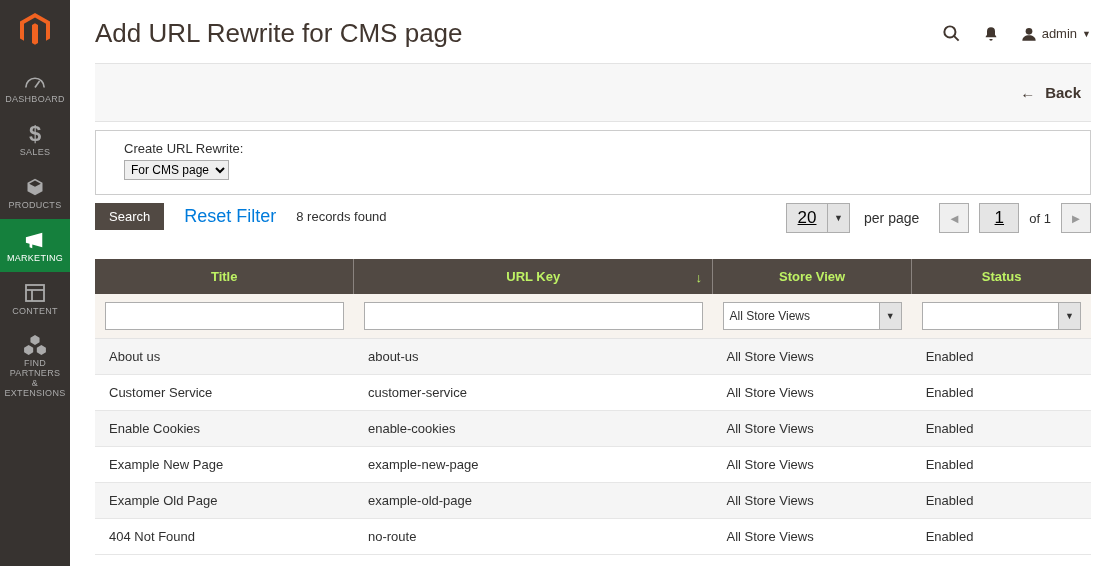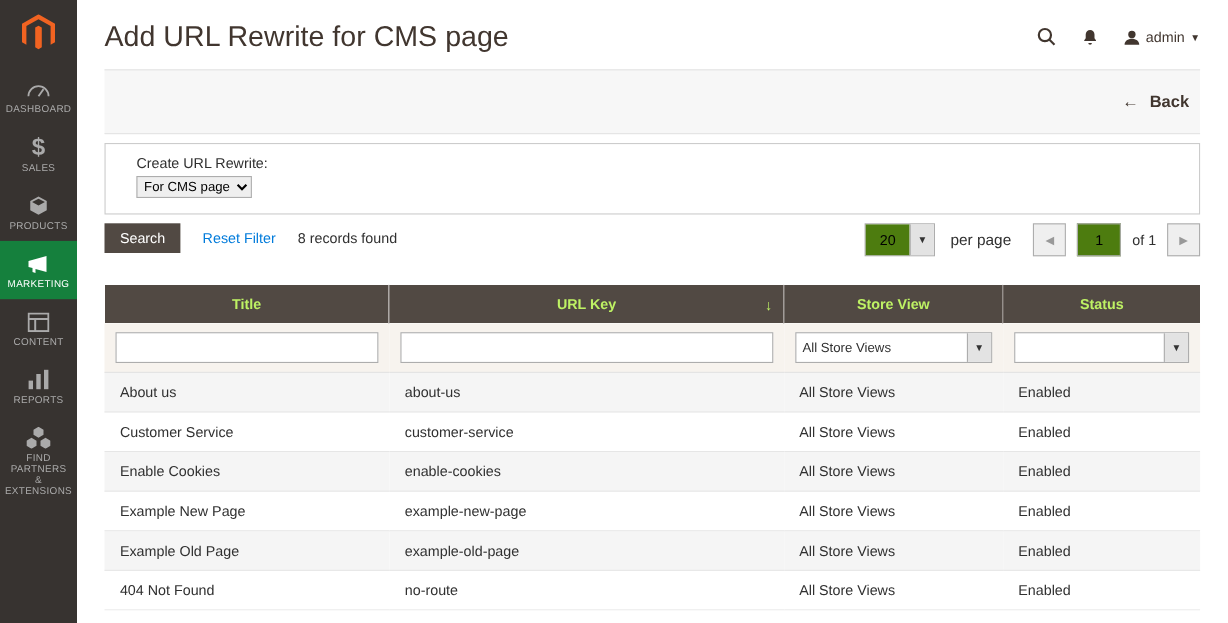--- a/index.html
+++ b/index.html
@@ -25,24 +25,24 @@
   .toolbar { background: #f7f7f7; border-top: 1px solid #e3e3e3; border-bottom: 1px solid #e3e3e3; padding: 20px 0; display: flex; justify-content: flex-end; }
   .back-btn { display: inline-flex; align-items: center; gap: 10px; font-size: 15px; color: #41362f; cursor: pointer; padding-right: 10px; font-weight: 600; }
   
   .create-box { border: 1px solid #ccc; padding: 10px 28px 14px; margin: 8px 0; }
   .create-label { font-size: 13px; margin-bottom: 4px; }
   .create-select { font-size: 12px; padding: 1px 2px; border: 1px solid #adadad; background: #efefef; }
   
   .grid-controls { display: flex; justify-content: space-between; align-items: flex-start; margin-bottom: 26px; }
   .gc-left { display: flex; align-items: center; gap: 20px; }
   .btn-dark { background: #514943; color: #fff; border: none; padding: 6px 14px; font-size: 13px; cursor: pointer; }
-  .link-reset { color: #007bdb; font-size: 13px; cursor: pointer; }
+  .link-reset { color: #007bdb; font-size: 18px; cursor: pointer; }
   .records-found { font-size: 13px; color: #303030; }
   .gc-right { display: flex; align-items: center; gap: 10px; }
-  .perpage-input, .page-input { width: 40px; height: 30px; text-align: center; border: 1px solid #adadad; font-size: 13px; background: #4d7c0f; }
+  .perpage-input, .page-input { width: 40px; height: 30px; text-align: center; border: 1px solid #adadad; font-size: 17px; background: #e5e5e5; text-decoration: underline; }
   .ppwrap { display: flex; border: 1px solid #adadad; height: 30px; }
   .ppwrap .perpage-input { border: none; height: 28px; }
   .dd-trigger { width: 22px; background: #e3e3e3; display: flex; align-items: center; justify-content: center; font-size: 9px; color: #333; cursor: pointer; border-left: 1px solid #adadad; }
   .pager-btn { width: 30px; height: 30px; border: 1px solid #adadad; background: #efefef; display: flex; align-items: center; justify-content: center; font-size: 13px; color: #999; cursor: pointer; }
   .pp-label { font-size: 14px; margin: 0 10px 0 4px; }
   
   table.grid { width: 100%; border-collapse: collapse; }
   table.grid thead th { background: #514943; color: #bef264; font-size: 13px; font-weight: 600; text-align: center; padding: 10px 14px; border-right: 1px solid #8a837f; position: relative; }
   table.grid thead th:last-child { border-right: none; }
   .sort-icon { position: absolute; right: 10px; top: 50%; transform: translateY(-50%); font-size: 13px; }
@@ -101,30 +101,20 @@
       </div>
       <div class="nav-item">
         <span class="nav-icon">
           <svg width="20" height="18" viewBox="0 0 20 18" fill="none" stroke="currentColor" stroke-width="1.8">
             <rect x="1" y="1" width="18" height="16"></rect>
             <line x1="1" y1="6" x2="19" y2="6"></line>
             <line x1="7" y1="6" x2="7" y2="17"></line>
           </svg>
         </span>
         <span class="nav-label">CONTENT</span>
-      </div>
-      <div class="nav-item">
-        <span class="nav-icon">
-          <svg width="20" height="18" viewBox="0 0 20 18" fill="currentColor">
-            <rect x="1" y="10" width="4" height="8"></rect>
-            <rect x="8" y="4" width="4" height="14"></rect>
-            <rect x="15" y="0" width="4" height="18"></rect>
-          </svg>
-        </span>
-        <span class="nav-label">REPORTS</span>
       </div>
       <div class="nav-item">
         <span class="nav-icon">
           <svg width="22" height="20" viewBox="0 0 24 22" fill="currentColor">
             <path d="M12 0l5 3v5l-5 3-5-3V3l5-3zM5 11l5 3v5l-5 3-5-3v-5l5-3zm14 0l5 3v5l-5 3-5-3v-5l5-3z"></path>
           </svg>
         </span>
         <span class="nav-label">FIND PARTNERS<br>&amp; EXTENSIONS</span>
       </div>
     </div>

